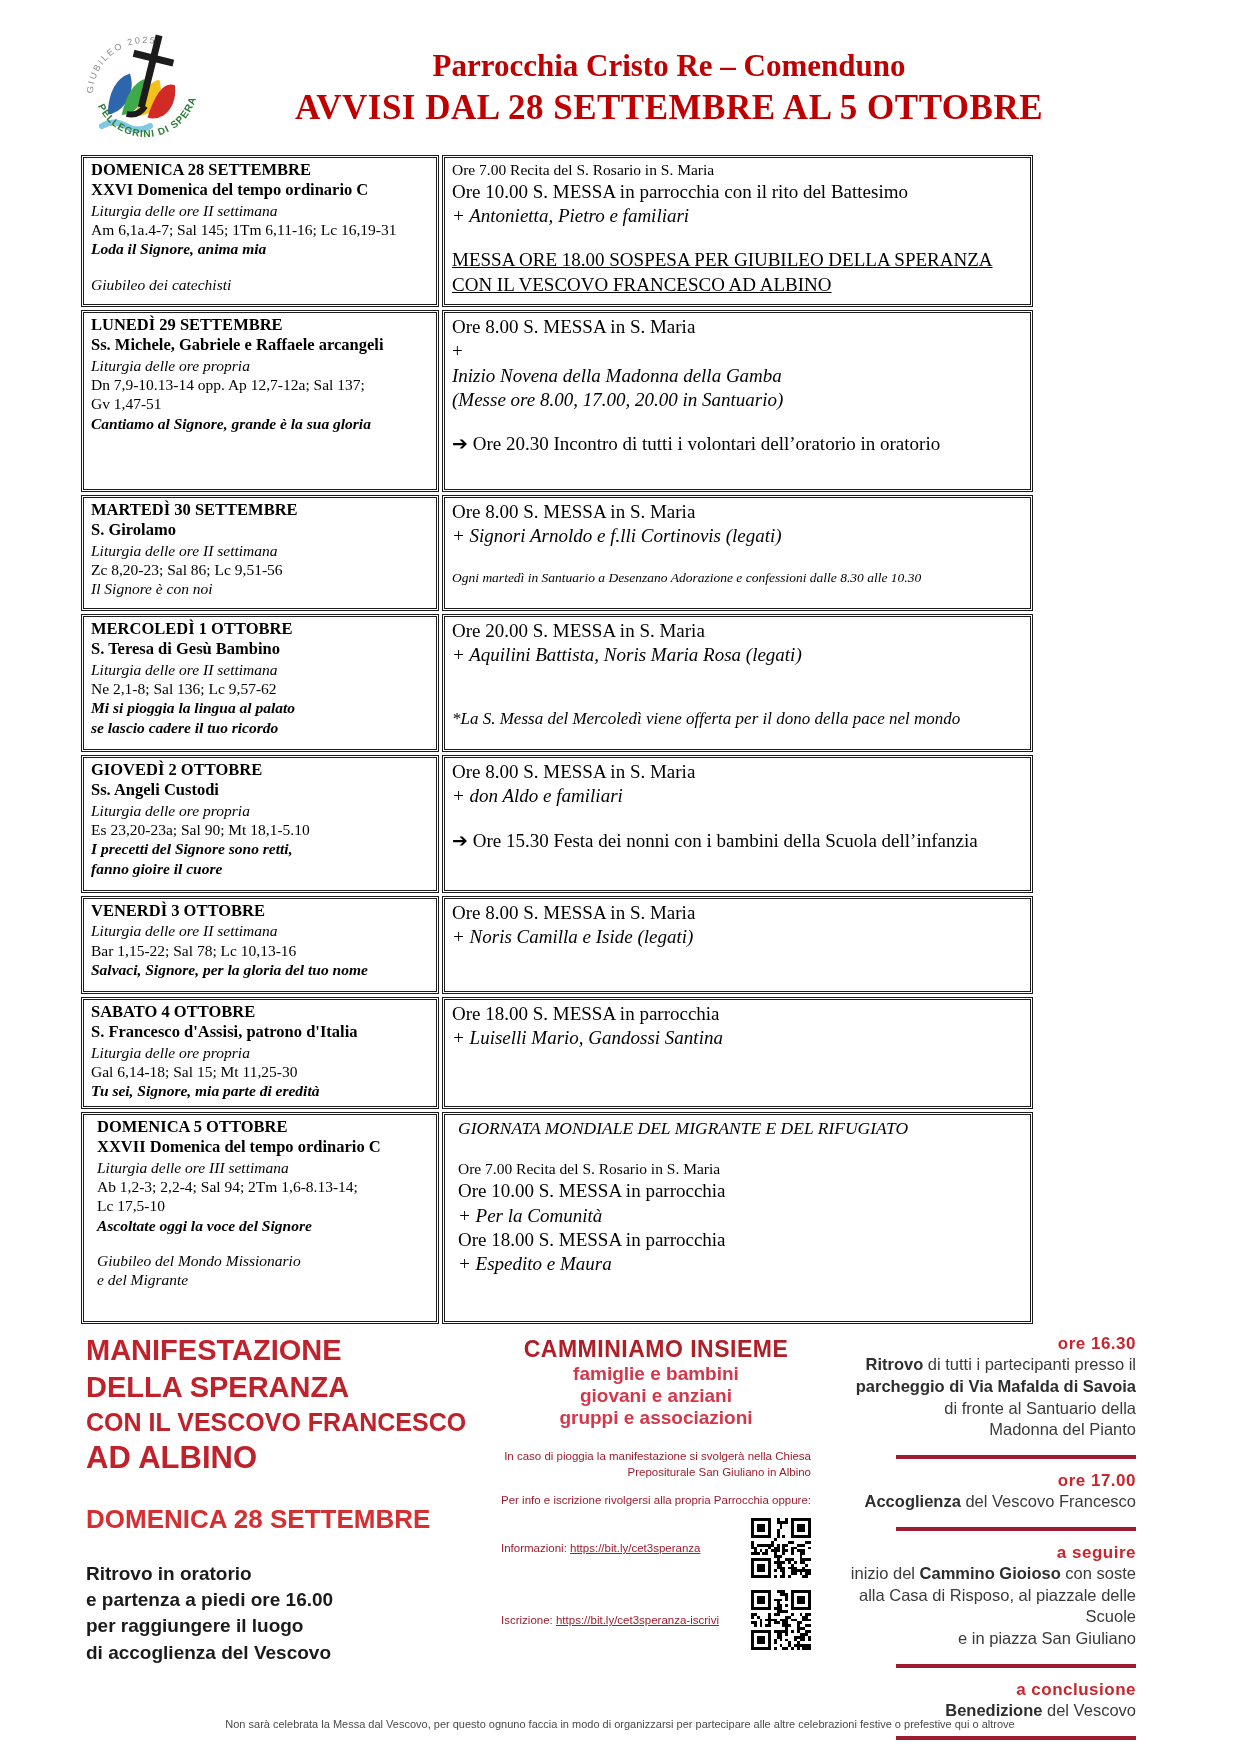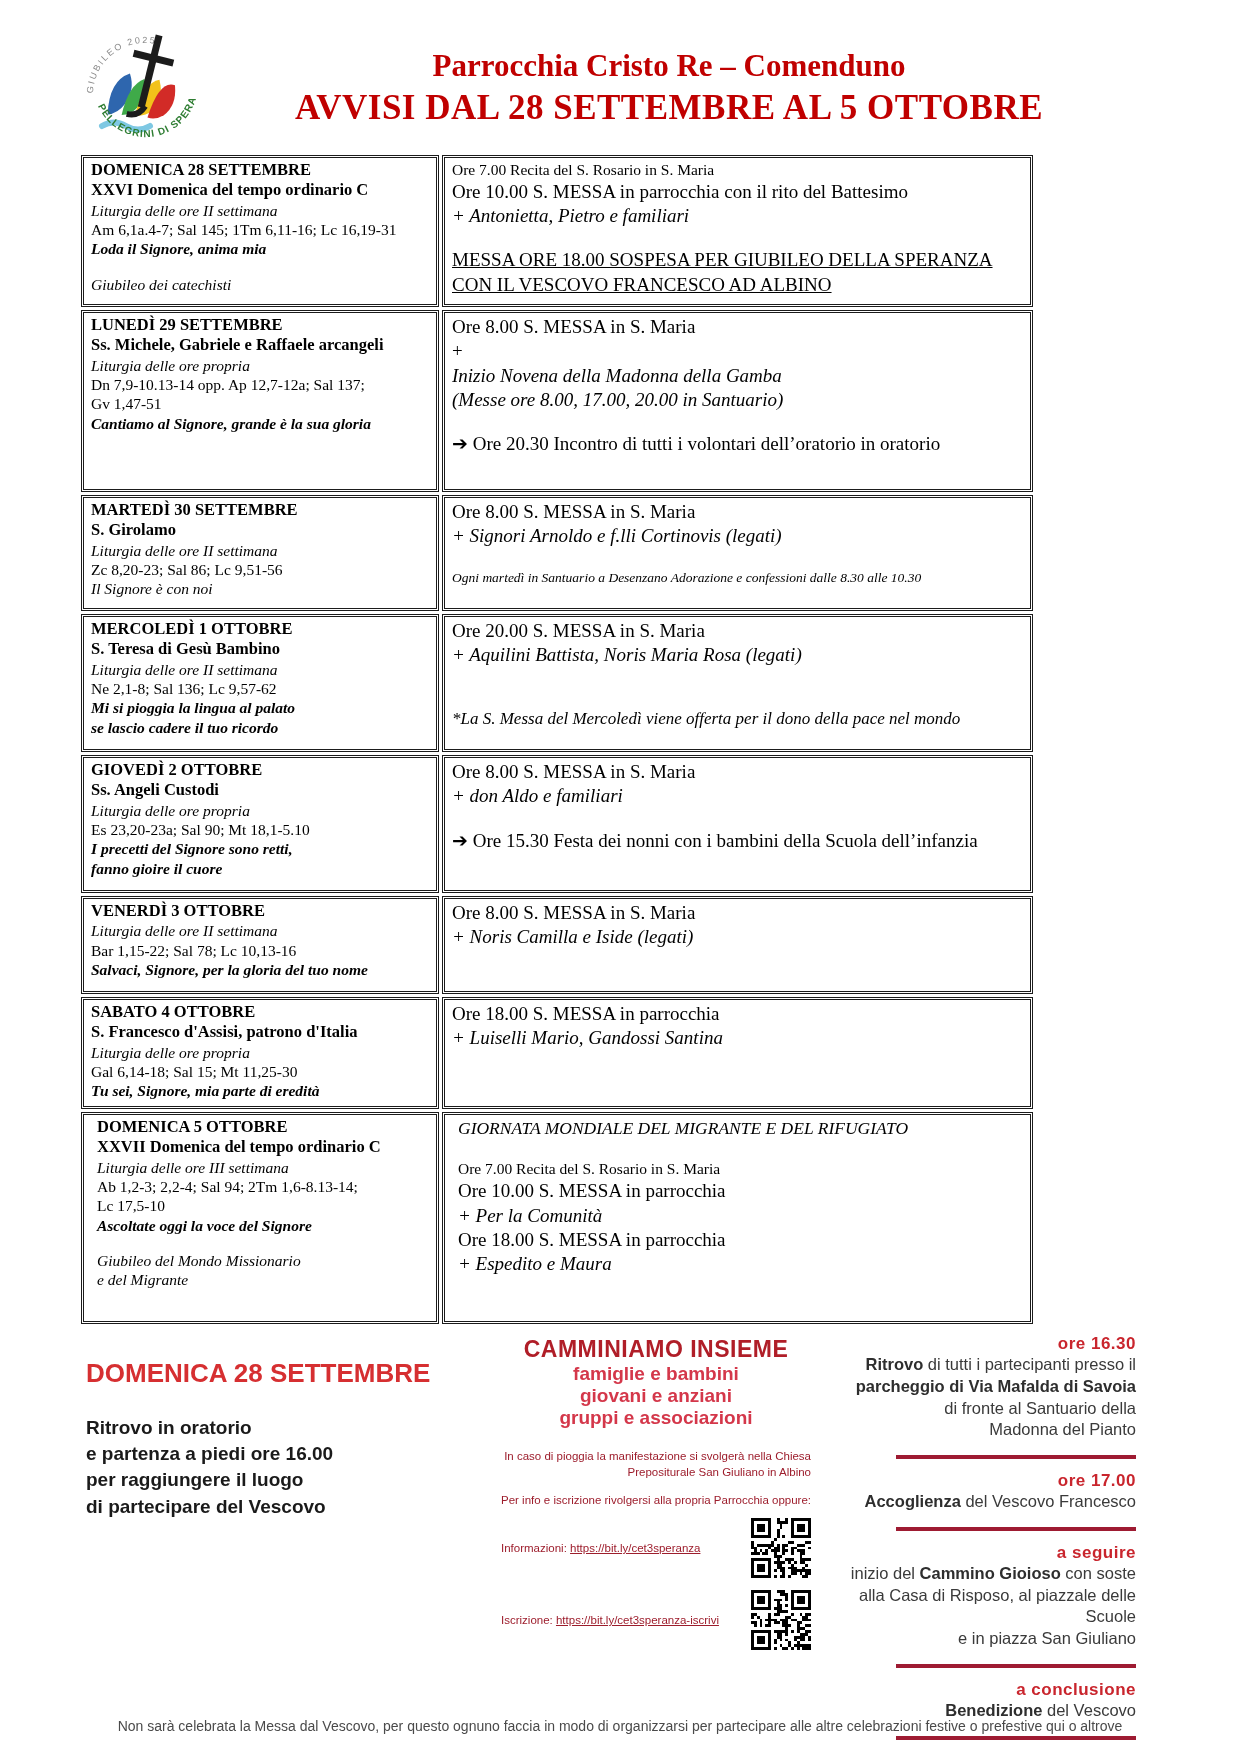--- a/index.html
+++ b/index.html
@@ -64,21 +64,21 @@
 
   .ev-right{flex:1;text-align:right;padding-right:104px;padding-top:2px;}
   .ev-time{color:#c9252d;font-weight:bold;font-size:17px;letter-spacing:.5px;}
   .ev-line{color:#3a3a3a;font-size:16.5px;line-height:1.32;}
   .evb{font-weight:bold;color:#2e2e2e;}
   .ev-rule{border:none;border-top:4px solid #9e1b32;width:240px;margin:14px 0 12px auto;}
 
   
   .footer-note{position:absolute;left:0;top:1718px;width:1240px;text-align:center;
                font-family:"Liberation Sans","DejaVu Sans",sans-serif;
-               font-size:14px;color:#4a4a4a;}
+               font-size:11px;color:#4a4a4a;}
 </style>
 </head>
 <body>
 
 <div class="page">
 
   <div class="header">
     <div class="logo-box">
       <svg viewBox="0 0 150 150" width="150" height="150">
         <defs>
@@ -244,26 +244,32 @@
             <div class="R n">Ore 18.00 S. MESSA in parrocchia</div>
             <div class="R i">+ Espedito e Maura</div>
           </td>
         </tr>
       </tbody>
   </table>
 
   <div class="event">
 
     <div class="ev-left">
+      <div id="ev-title">
+          <div class="ev-title-line">MANIFESTAZIONE</div>
+          <div class="ev-title-line">DELLA SPERANZA</div>
+          <div class="ev-title-line">CON IL VESCOVO FRANCESCO</div>
+          <div class="ev-title-line">AD ALBINO</div>
+        </div>
       <div class="ev-date">DOMENICA 28 SETTEMBRE</div>
       <div class="ev-details" id="ev-details">
           <div class="ev-detail">Ritrovo in oratorio</div>
           <div class="ev-detail">e partenza a piedi ore 16.00</div>
           <div class="ev-detail">per raggiungere il luogo</div>
-          <div class="ev-detail">di partecipare del Vescovo</div>
+          <div class="ev-detail">di accoglienza del Vescovo</div>
         </div>
     </div>
 
     <div class="ev-mid">
       <div class="cam-title">CAMMINIAMO INSIEME</div>
       <div id="cam-groups">
           <div class="cam-group">famiglie e bambini</div>
           <div class="cam-group">giovani e anziani</div>
           <div class="cam-group">gruppi e associazioni</div>
         </div>

